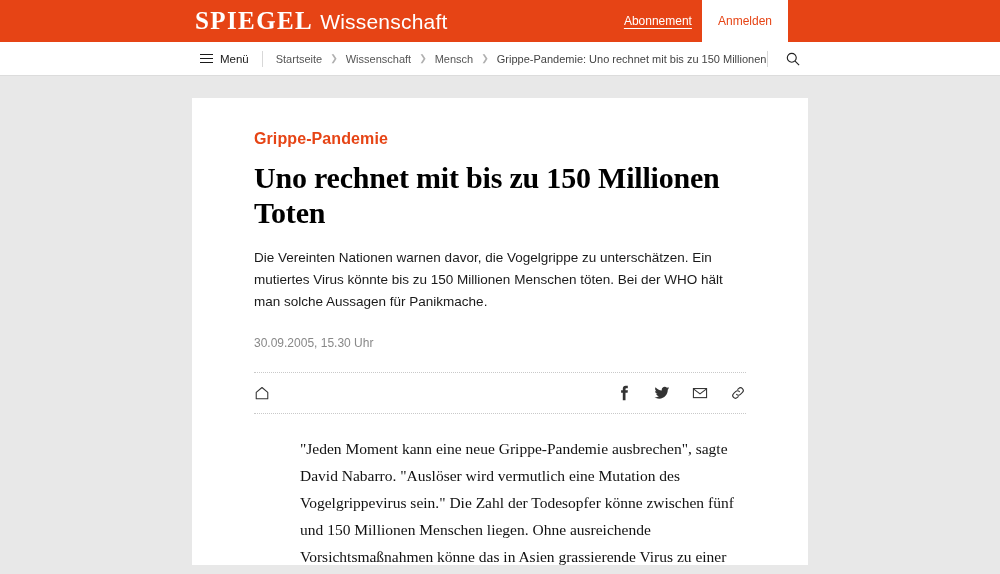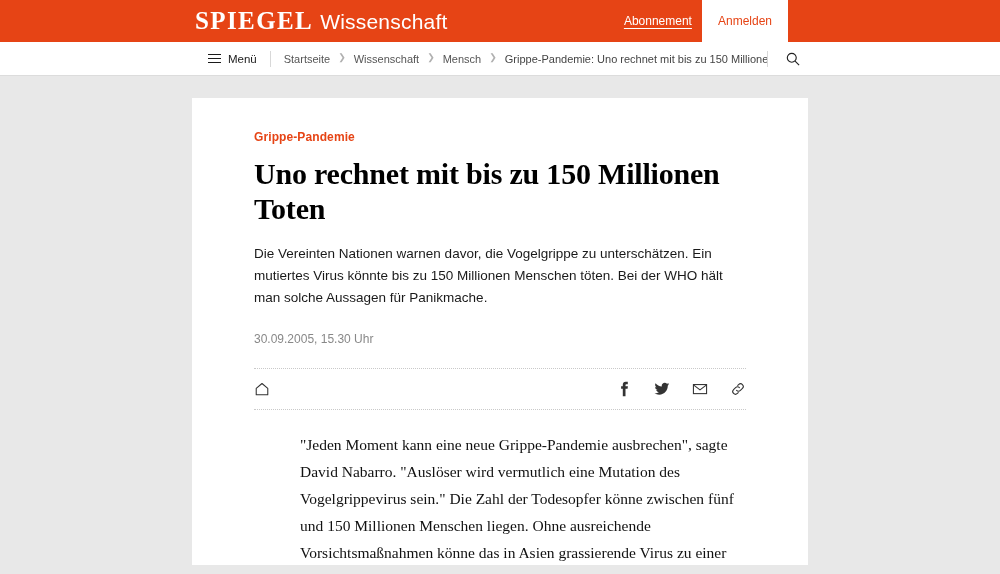--- a/index.html
+++ b/index.html
@@ -75,21 +75,21 @@
   .navbar {
     position: relative;
     height: 34px;
     background: #ffffff;
     border-bottom: 1px solid #dcdcdc;
     display: flex;
     align-items: center;
   }
   .nav-inner {
     position: absolute;
-    left: 208px;
+    left: 200px;
     right: 200px;
     display: flex;
     align-items: center;
     height: 34px;
   }
   .menu-toggle {
     display: flex;
     align-items: center;
     gap: 7px;
     cursor: pointer;
@@ -110,20 +110,21 @@
     width: 100%;
   }
   .nav-sep {
     width: 1px;
     height: 16px;
     background: #d8d8d8;
     margin: 0 13px;
   }
   .crumbs {
     display: flex;
+    align-items: center;
     font-size: 11px;
     color: #555555;
     white-space: nowrap;
     overflow: hidden;
   }
   .crumbs .crumb { cursor: pointer; }
   .crumbs .crumb.current { color: #444444; cursor: default; }
   .crumb-arrow {
     margin: 0 8px;
     color: #b0b0b0;
@@ -155,21 +156,21 @@
     top: 22px;
     width: 616px;
     min-height: 600px;
     background: #ffffff;
   }
   .article {
     padding: 0 62px;
   }
   .kicker {
     color: #e64415;
-    font-size: 12px;
+    font-size: 16px;
     font-weight: bold;
     margin-top: 32px;
     letter-spacing: 0.1px;
   }
   h1.headline {
     font-family: "Liberation Serif", serif;
     font-size: 30px;
     line-height: 1.18;
     font-weight: bold;
     color: #000000;

